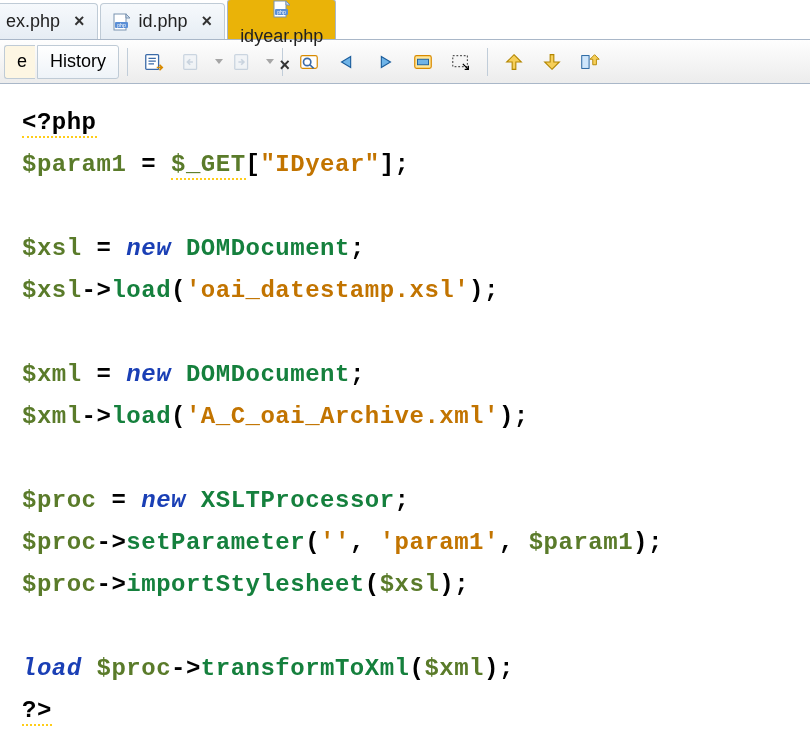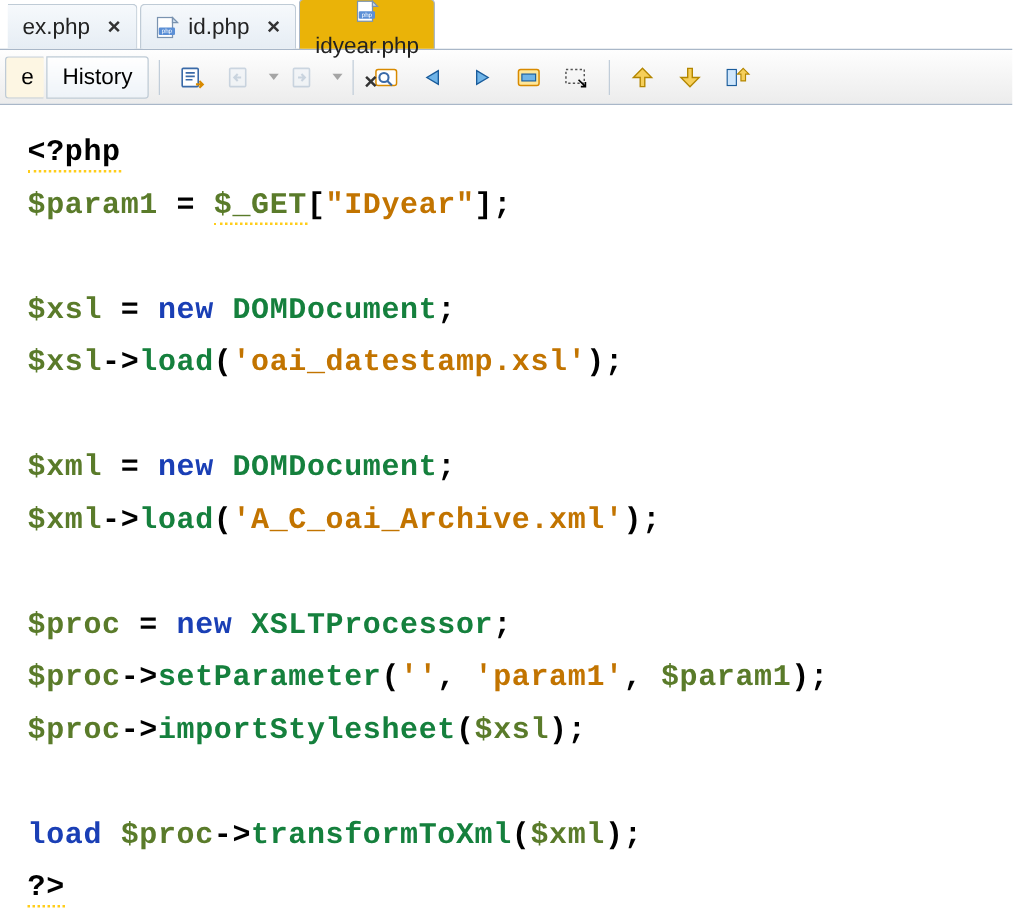--- a/index.html
+++ b/index.html
@@ -12,21 +12,21 @@
     overflow: hidden;
     color: #000;
   }
   
   .tab-bar {
     display: flex;
     align-items: flex-end;
     height: 40px;
     background: #ffffff;
     border-bottom: 1px solid #a9b7c8;
-    padding-left: 12px;
+    padding-left: 0;
   }
   .tab {
     display: flex;
     align-items: center;
     gap: 8px;
     height: 36px;
     padding: 0 12px;
     border: 1px solid #bfcbd6;
     border-bottom: none;
     border-top-left-radius: 4px;
@@ -125,21 +125,21 @@
     font-size: 24px;
     line-height: 1.75;
     white-space: pre;
     color: #000;
     font-weight: 600;
     letter-spacing: 0.5px;
   }
   .tok-tag { color: #000; text-align: center; }
   .tok-var { color: #5a7b2a; text-align: center; }
   .tok-op { color: #000; }
-  .tok-kw { color: #1a3fb5; }
+  .tok-kw { color: #1a3fb5; font-style: italic; }
   .tok-func { color: #15803d; }
   .tok-str { color: #c27400; }
   .underline {
     border-bottom: 2px dotted rgba(255,200,0,0.9);
   }
 </style>
 </head>
 <body>
 
 <div class="tab-bar">

